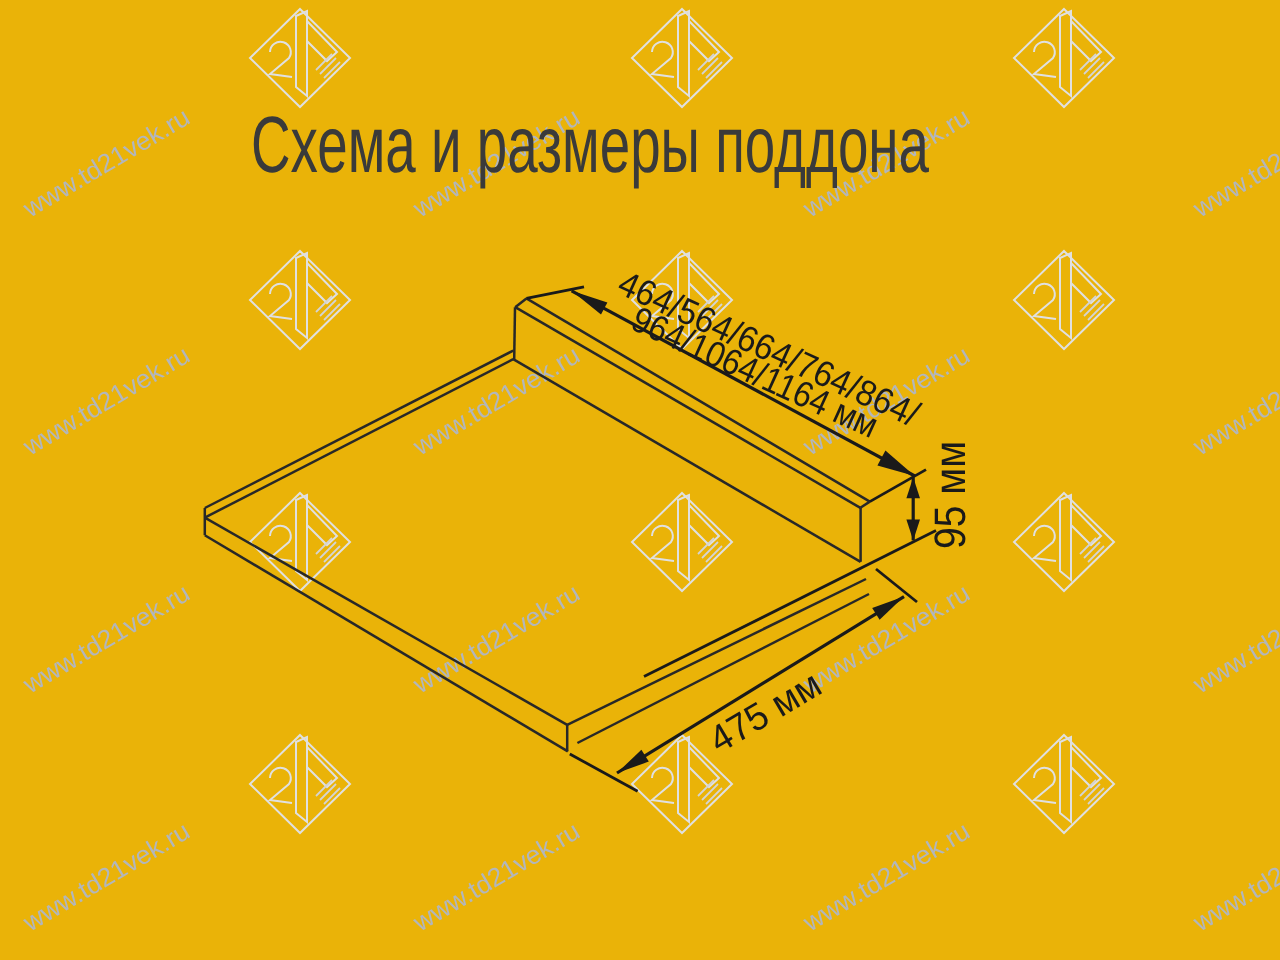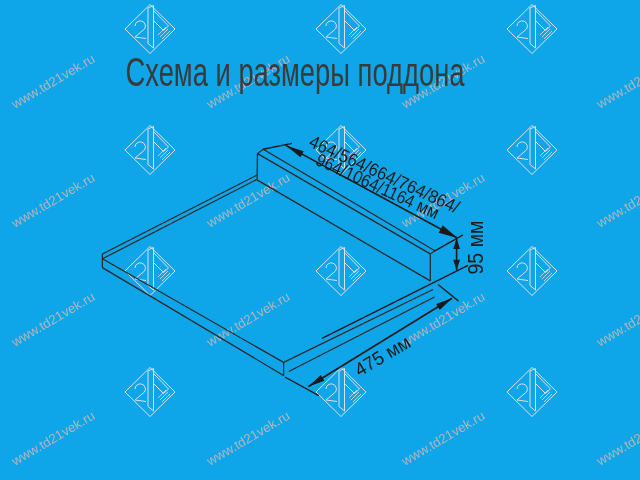--- a/index.html
+++ b/index.html
@@ -1,16 +1,16 @@
 <!DOCTYPE html>
 <html><head>
 <meta charset="utf-8">
 <style>
   html,body{margin:0;padding:0;background:#ffffff;}
-  .page{position:relative;width:640px;height:480px;overflow:hidden;background:#0ea5e9;}
+  .page{position:relative;width:640px;height:480px;overflow:hidden;background:#eab308;}
   text{font-family:"Liberation Sans",sans-serif;}
 </style>
 </head>
 <body>
 <div class="page">
 <svg width="640" height="480" viewBox="0 0 640 480">
 <defs>
 
 <g id="logo21" fill="none" stroke="#e0e0e0" stroke-width="1">
   <path d="M0,-24.5 L25,0 L0,24.5 L-25,0 Z"></path>

